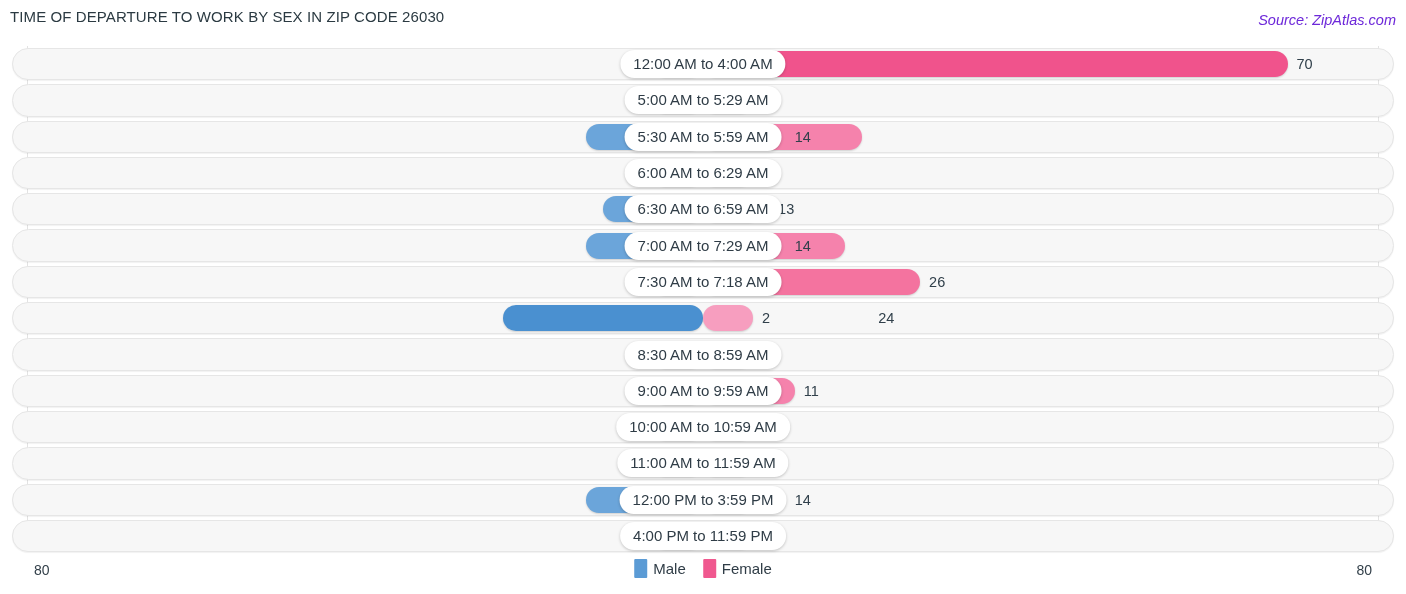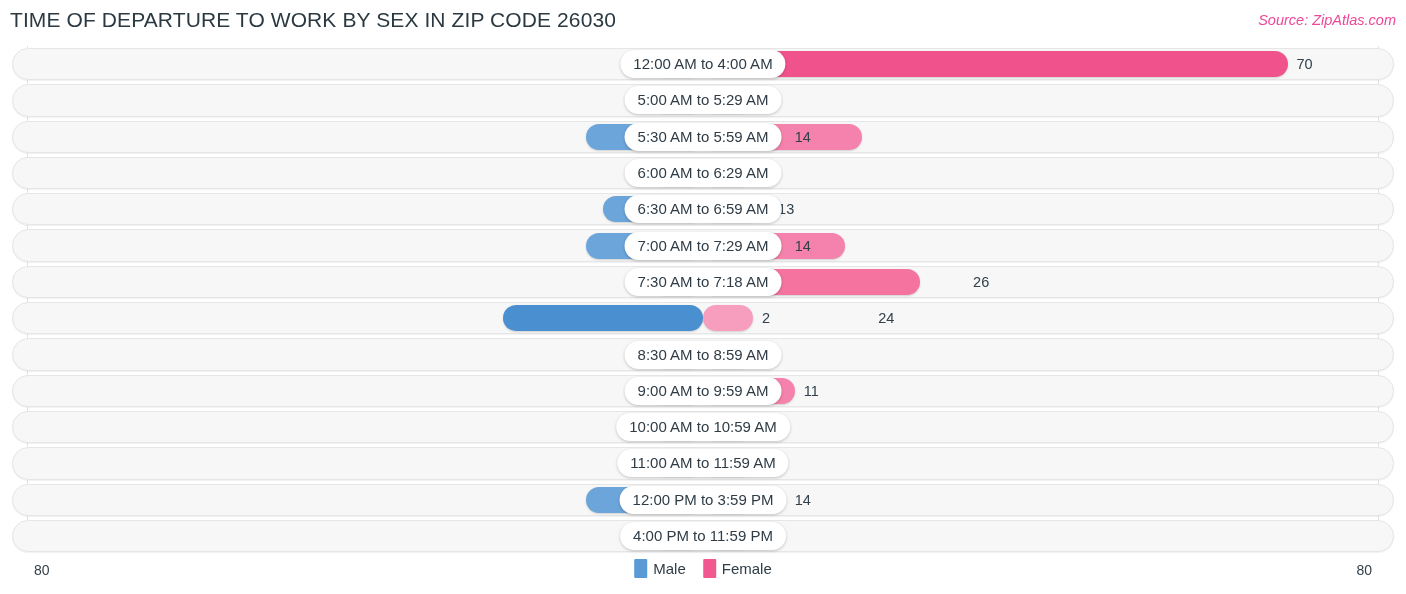--- a/index.html
+++ b/index.html
@@ -19,32 +19,32 @@
 
   
   .header {
     position: absolute;
     left: 0; top: 0;
     width: 1406px; height: 42px;
   }
   .chart-title {
     position: absolute;
     left: 10px; top: 8px;
-    font-size: 21px;
+    font-size: 15px;
     letter-spacing: 0.1px;
     color: #2b3a42;
     font-weight: 400;
     white-space: nowrap;
   }
   .source-note {
     position: absolute;
     right: 10px; top: 12px;
     font-size: 14.5px;
     font-style: italic;
-    color: #ec4899;
+    color: #6d28d9;
     white-space: nowrap;
   }
 
   
   .plot {
     position: absolute;
     left: 0; top: 46px;
     width: 1406px;
     height: 507px;
   }
@@ -237,21 +237,21 @@
             <div class="val female" style="left: 853.95px; margin-top: 42px;">17</div>
             <div class="cat-pill">7:00 AM to 7:29 AM</div>
           </div>
         </div>
         <div class="row">
           <div class="track"></div>
           <div class="bar-layer">
             <div class="bar male" style="width: 50px; background: rgb(168, 202, 233);"></div>
             <div class="bar female" style="width: 217.1px; background: rgb(244, 115, 159);"></div>
             <div class="val male" style="right: 662px;">3</div>
-            <div class="val female" style="left: 929.1px; margin-left: 44px;">26</div>
+            <div class="val female" style="left: 929.1px;">26</div>
             <div class="cat-pill">7:30 AM to 7:18 AM</div>
           </div>
         </div>
         <div class="row">
           <div class="track"></div>
           <div class="bar-layer">
             <div class="bar male" style="width: 200.4px; background: rgb(74, 144, 208);"></div>
             <div class="bar female" style="width: 50px; background: rgb(247, 158, 191);"></div>
             <div class="val male" style="right: 511.6px;">24</div>
             <div class="val female" style="left: 762px;">2</div>

